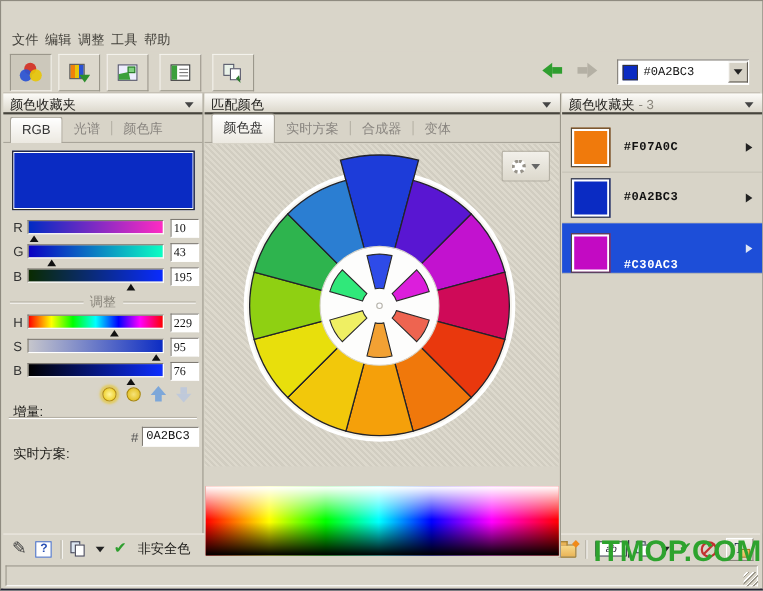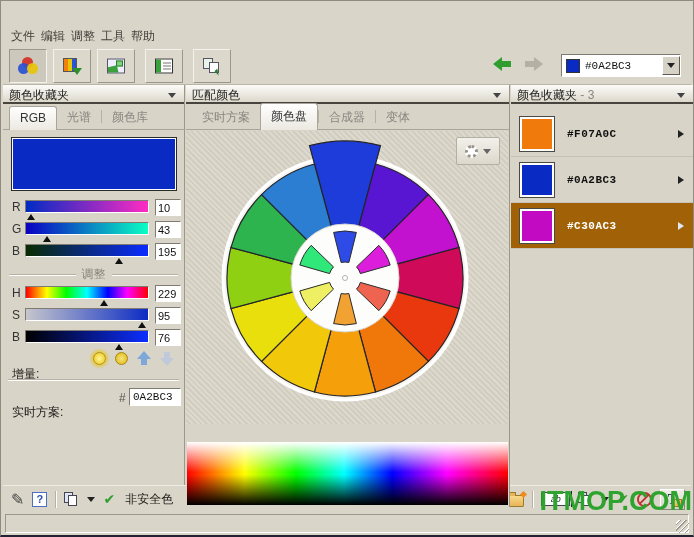--- a/index.html
+++ b/index.html
@@ -100,21 +100,21 @@
   .preview { position:absolute; left:8px; top:52px; width:166px; height:54px; border:1px solid #2a2a2a;
     box-shadow:inset 0 0 0 1px #fff; }
   .srow { position:absolute; left:0; width:100%; height:20px; }
   .slab { position:absolute; left:9px; top:1px; font-size:12px; color:#333; }
   .track { position:absolute; left:22px; top:1px; width:124px; height:13px;
     border:1px solid; border-color:#7f7b73 #ffffff #ffffff #7f7b73; }
   .marker { position:absolute; bottom:-8px; width:0; height:0; border-left:4px solid transparent;
     border-right:4px solid transparent; border-bottom:6px solid #111; transform:translateX(-4px); }
   .vbox { position:absolute; left:152px; top:0; width:26px; height:17px; background:#fff;
     border:1px solid; border-color:#7f7b73 #fff #fff #7f7b73; font-size:11px; padding-left:2px;
-    font-family:Liberation Sans, sans-serif; color:#111; outline:none; }
+    font-family:Liberation Serif, serif; color:#111; outline:none; }
   .track-r { background:linear-gradient(90deg,#002bc3,#ff2bc3); }
   .track-g { background:linear-gradient(90deg,#0a00c3,#0affc3); }
   .track-b { background:linear-gradient(90deg,#0a2b00,#0a2bff); }
   .track-h { background:linear-gradient(90deg,#f00,#ff0 17%,#0f0 33%,#0ff 50%,#00f 67%,#f0f 83%,#f00); }
   .track-s { background:linear-gradient(90deg,#c6c6cc,#0c2cc4); }
   .track-v { background:linear-gradient(90deg,#000,#0d2eff); }
   .divider { position:absolute; left:6px; right:6px; display:flex; align-items:center; gap:6px;
     font-size:12px; color:#8a867c; }
   .divider::before,.divider::after { content:""; flex:1; height:1px; background:#b5b1a5; box-shadow:0 1px 0 #fff; }
   .hr { position:absolute; left:5px; right:5px; height:1px; background:#b5b1a5; box-shadow:0 1px 0 #fff; }
@@ -151,21 +151,21 @@
       linear-gradient(90deg,#f00,#ff0 18%,#0f0 34%,#0ff 49%,#00f 64%,#f0f 81%,#f00); }
 
   
   .fav-list { position:absolute; left:0; right:0; top:26px; }
   .fav-item { position:relative; height:46px; border-bottom:1px solid #c6c2b6; display:flex; align-items:center; }
   .fav-sw { width:36px; height:36px; margin-left:8px; border:1px solid #4a4a44; box-shadow:inset 0 0 0 2px #fff; }
   .fav-hex { margin-left:12px; font-size:11px; font-weight:bold; letter-spacing:0.5px; color:#111;
     font-family:"Liberation Mono","DejaVu Sans Mono",monospace; }
   .fav-arr { position:absolute; right:9px; top:50%; transform:translateY(-50%); width:0; height:0;
     border-top:4px solid transparent; border-bottom:4px solid transparent; border-left:6px solid #222; }
-  .fav-item.selected { background:#a16207; }
+  .fav-item.selected { background:#1d4ed8;align-items:flex-end; }
   .fav-item.selected .fav-hex { color:#fff; }
   .fav-item.selected .fav-arr { border-left-color:#dfe6f4; }
 
   
   .bottombar { position:absolute; left:2px; right:2px; top:484px; height:26px; background:#d9d5c9;
     border-top:1px solid #efece4; }
   .bgroup { position:absolute; top:0; height:26px; display:flex; align-items:center; gap:8px; }
   .bg-left { left:8px; } .bg-right { right:6px; }
   .vsep { width:1px; height:17px; background:#b5b1a5; box-shadow:1px 0 0 #fff; }
   .icon-pencil::before { content:"\270E"; font-size:16px; color:#444; }
@@ -333,22 +333,22 @@
     <span class="hex-prefix" style="top:306px">#</span>
     <input class="hexbox" style="top: 303px;" value="0A2BC3">
   </div>
 
   <div class="panel panel-mid">
     <div class="phead">
       <span>匹配颜色</span>
       <span class="caret"></span>
     </div>
     <div class="tabs">
+      <span class="tab active">颜色盘</span>
       <span class="tab">实时方案</span>
-      <span class="tab active">颜色盘</span>
       <span class="tabsep"></span>
       <span class="tab">合成器</span>
       <span class="tabsep"></span>
       <span class="tab">变体</span>
     </div>
     <div class="wheel-area">
       <svg id="wheel-svg" width="322" height="293">
           <circle cx="159" cy="147" r="122" fill="#f5f3ed" stroke="#ffffff" stroke-width="3"></circle>
           <path d="M 146.06 98.70 L 123.54 14.67 A 137 137 0 0 1 194.46 14.67 L 171.94 98.70 A 50 50 0 0 0 146.06 98.70 Z" fill="#1D3CD9" stroke="#23232a" stroke-width="1.2"></path>
           <path d="M 171.94 98.70 L 189.54 33.02 A 118 118 0 0 1 242.44 63.56 L 194.36 111.64 A 50 50 0 0 0 171.94 98.70 Z" fill="#5916D2" stroke="#23232a" stroke-width="1.2"></path>

